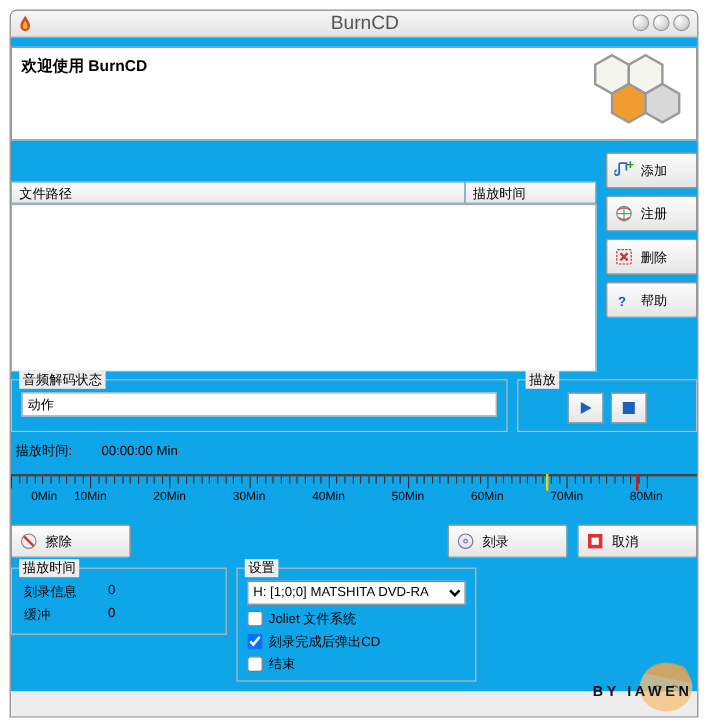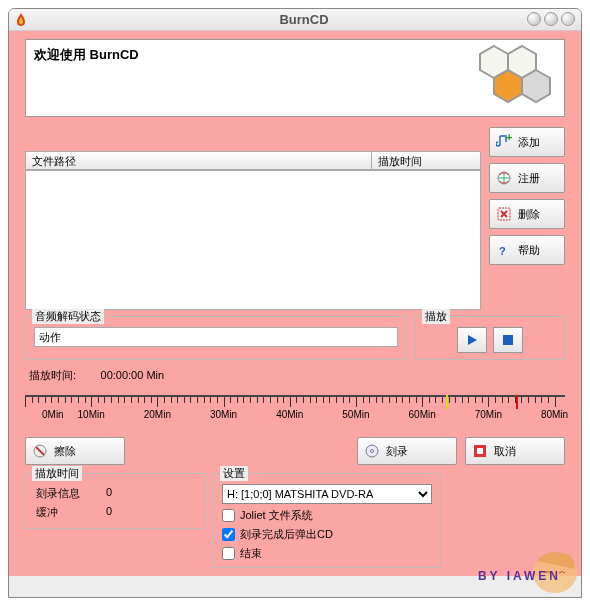--- a/index.html
+++ b/index.html
@@ -1,23 +1,23 @@
 <!DOCTYPE html>
 <html><head>
 <meta charset="utf-8">
 <style>
 * { box-sizing: border-box; margin: 0; padding: 0; font-family: Tahoma, "Microsoft YaHei", Arial, sans-serif; font-size: 11px; }
 body { background: #fff; width: 590px; height: 607px; position: relative; }
 .window { position: absolute; left: 8px; top: 8px; width: 574px; height: 590px; background: #ededed; border: 1px solid #888; border-radius: 6px 6px 0 0; overflow: hidden; }
 .titlebar { height: 22px; background: linear-gradient(#f6f6f6,#e4e4e4); display: flex; align-items: center; position: relative; border-bottom: 1px solid #ccc; }
 .flame-icon { margin-left: 6px; width: 12px; height: 14px; }
-.title-text { flex: 1; text-align: center; color: #555; font-size: 13px; font-weight: bold; }
+.title-text { flex: 1; text-align: center; color: #555; font-size: 16px; font-weight: normal; }
 .winbtns { position: absolute; right: 6px; top: 3px; display: flex; gap: 3px; }
 .winbtn { width: 14px; height: 14px; border-radius: 50%; background: radial-gradient(circle at 30% 30%, #fff, #bbb); border: 1px solid #999; }
-.client { padding: 8px 16px; background: #fca5a5; }
+.client { padding: 8px 0; background: #0ea5e9; }
 .welcome { background: #fff; border: 1px solid #999; height: 78px; position: relative; padding: 6px 8px; }
 .welcome h2 { font-size: 13px; font-weight: bold; margin-bottom: 4px; }
 .welcome p { font-size: 11px; color: #222; }
 .hexes { position: absolute; right: 4px; top: 4px; }
 .table-wrap { margin-top: 10px; display: flex; gap: 8px; }
 .file-table { flex: 1; margin-top: 24px; }
 .th-row { display: flex; }
 .th { background: linear-gradient(#fdfdfd,#e8e8e8); border: 1px solid #aaa; padding: 2px 6px; height: 19px; font-size: 11px; }
 .th.path { flex: 1; border-right: none; }
 .th.time { width: 110px; }
@@ -38,26 +38,26 @@
 .tick.major { height: 10px; }
 .tick-lbl { position: absolute; top: 12px; font-size: 10px; transform: translateX(-50%); }
 .marker { position: absolute; top: -2px; width: 2px; height: 14px; }
 .bottom-btns { margin-top: 4px; display: flex; gap: 8px; align-items: center; }
 .bottom-btns .wide { width: 100px; height: 28px; }
 .spacer { flex: 1; }
 .lower { margin-top: 8px; display: flex; gap: 8px; align-items: flex-start; }
 .burninfo { width: 180px; }
 .burninfo .kv { display: flex; padding: 2px 2px; font-size: 11px; }
 .burninfo .kv span:first-child { width: 70px; }
-.settings { width: 228px; }
+.settings { width: 200px; }
 .settings select { width: 100%; height: 20px; background: #fff; border: 1px solid #888; font-size: 11px; }
 .chk { display: flex; align-items: center; gap: 5px; margin-top: 4px; font-size: 11px; }
 .chk input { width: 13px; height: 13px; }
 .watermark { position: absolute; right: 0; bottom: 0; width: 150px; height: 58px; opacity: 0.9; }
-.watermark .bar { position: absolute; right: 20px; bottom: 14px; font-size: 12px; letter-spacing: 3px; color: #4c1d95; font-weight: bold; }
+.watermark .bar { position: absolute; right: 4px; bottom: 14px; font-size: 12px; letter-spacing: 3px; color: #000000; font-weight: bold; }
 .face { position: absolute; right: 2px; bottom: 2px; }
 </style>
 </head>
 <body>
 
 <div class="window">
   <div class="titlebar">
     <span class="flame-icon">
       <svg viewBox="0 0 12 14">
           <path d="M6 0 C4 4 2 5 2 9 a4 4 0 0 0 8 0 C10 5 8 4 6 0 Z" fill="#d84c1c"></path>

